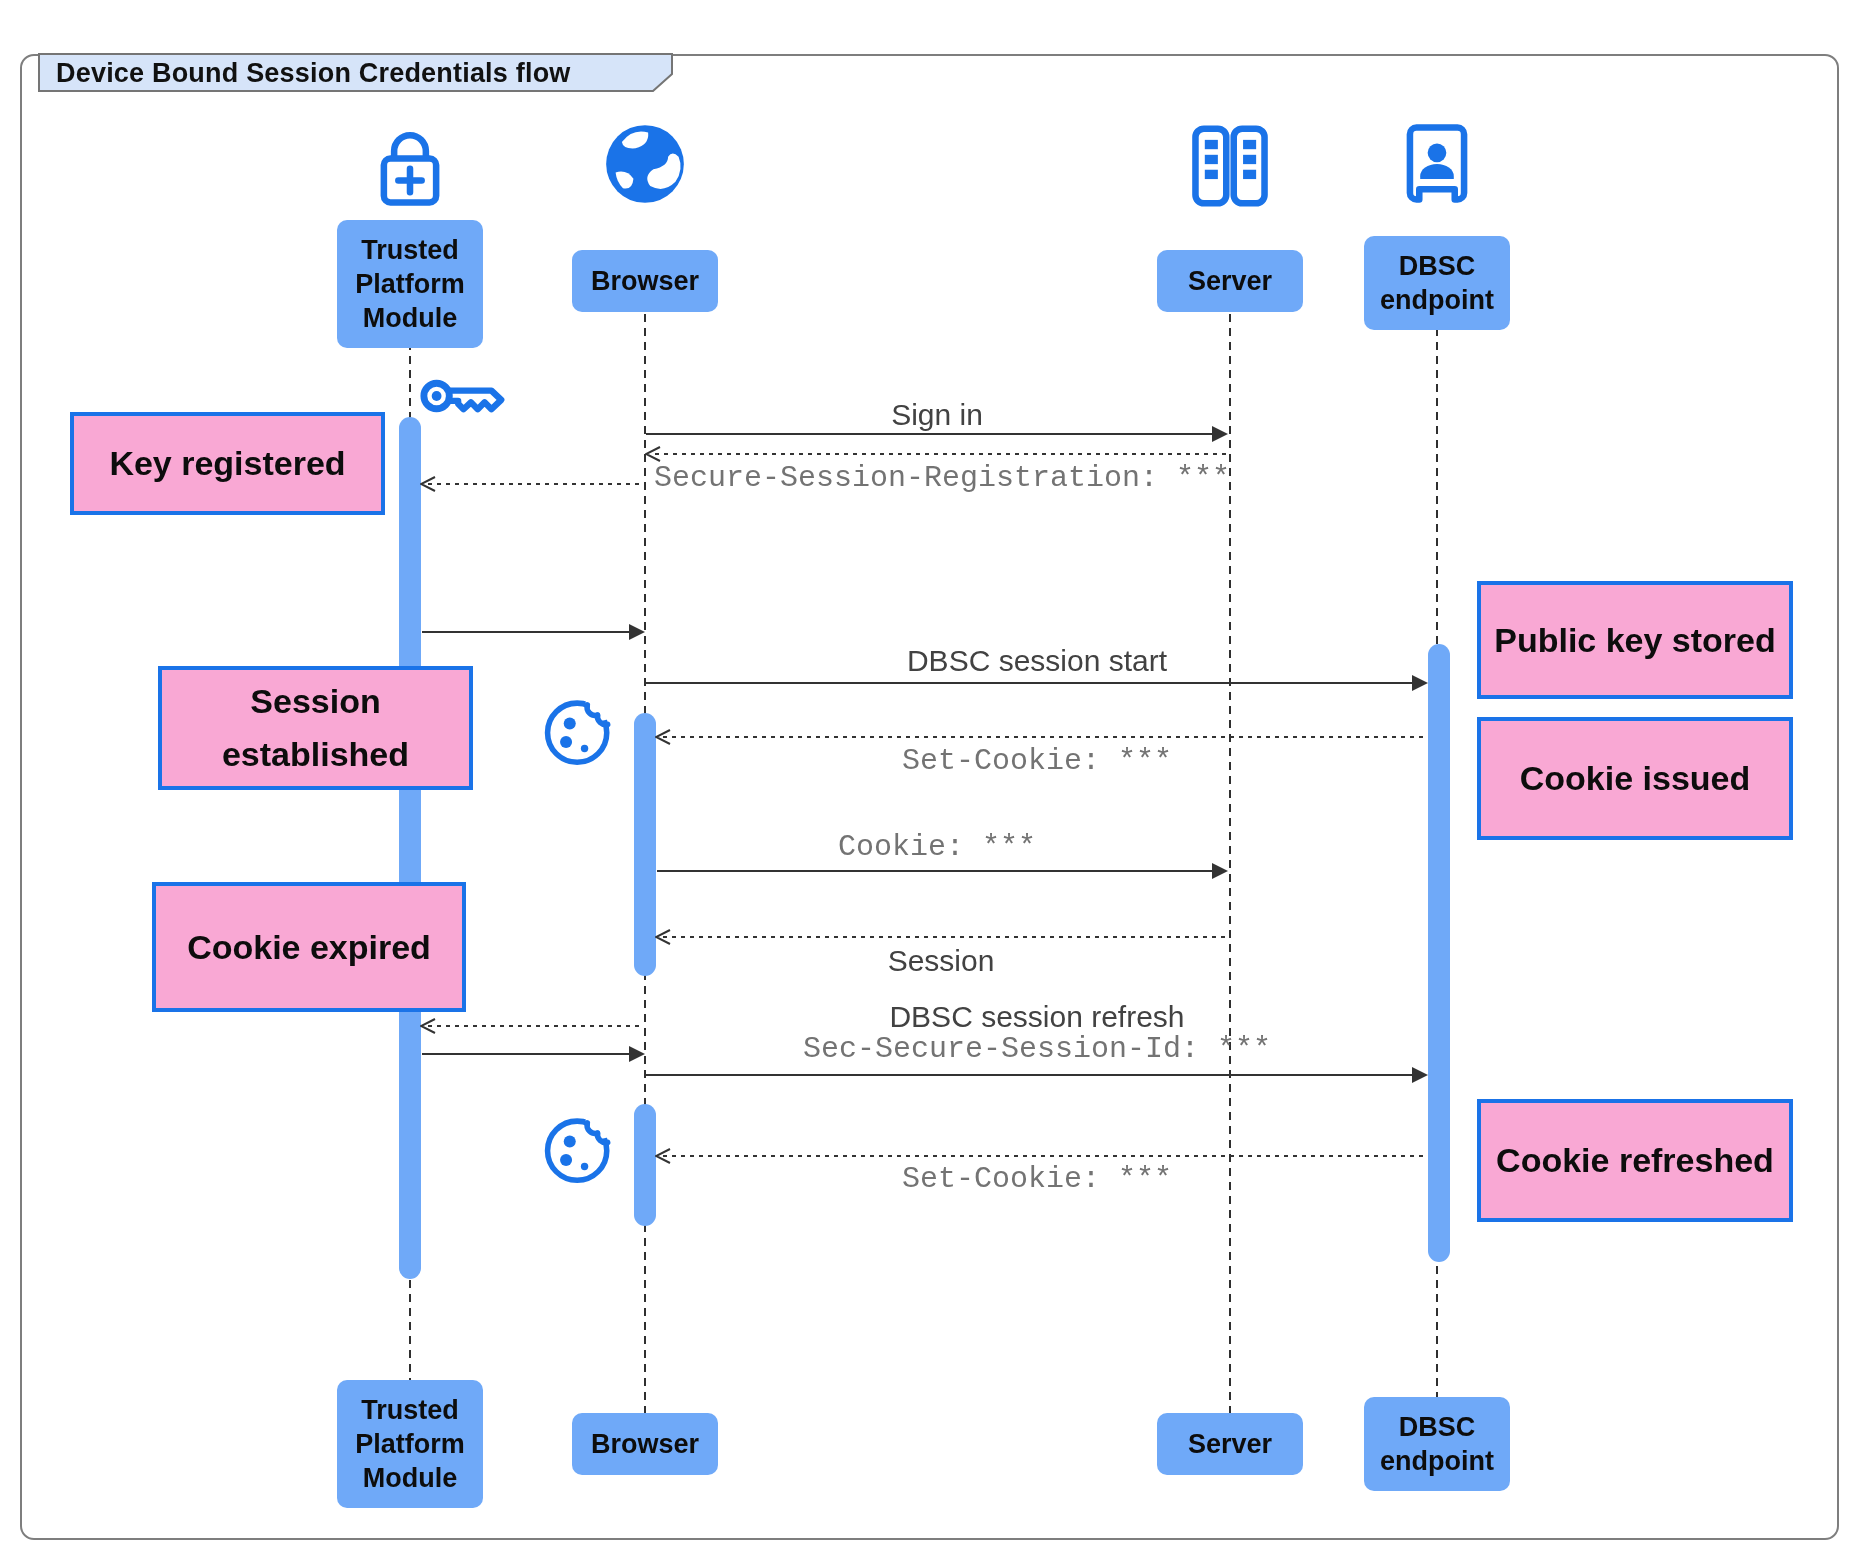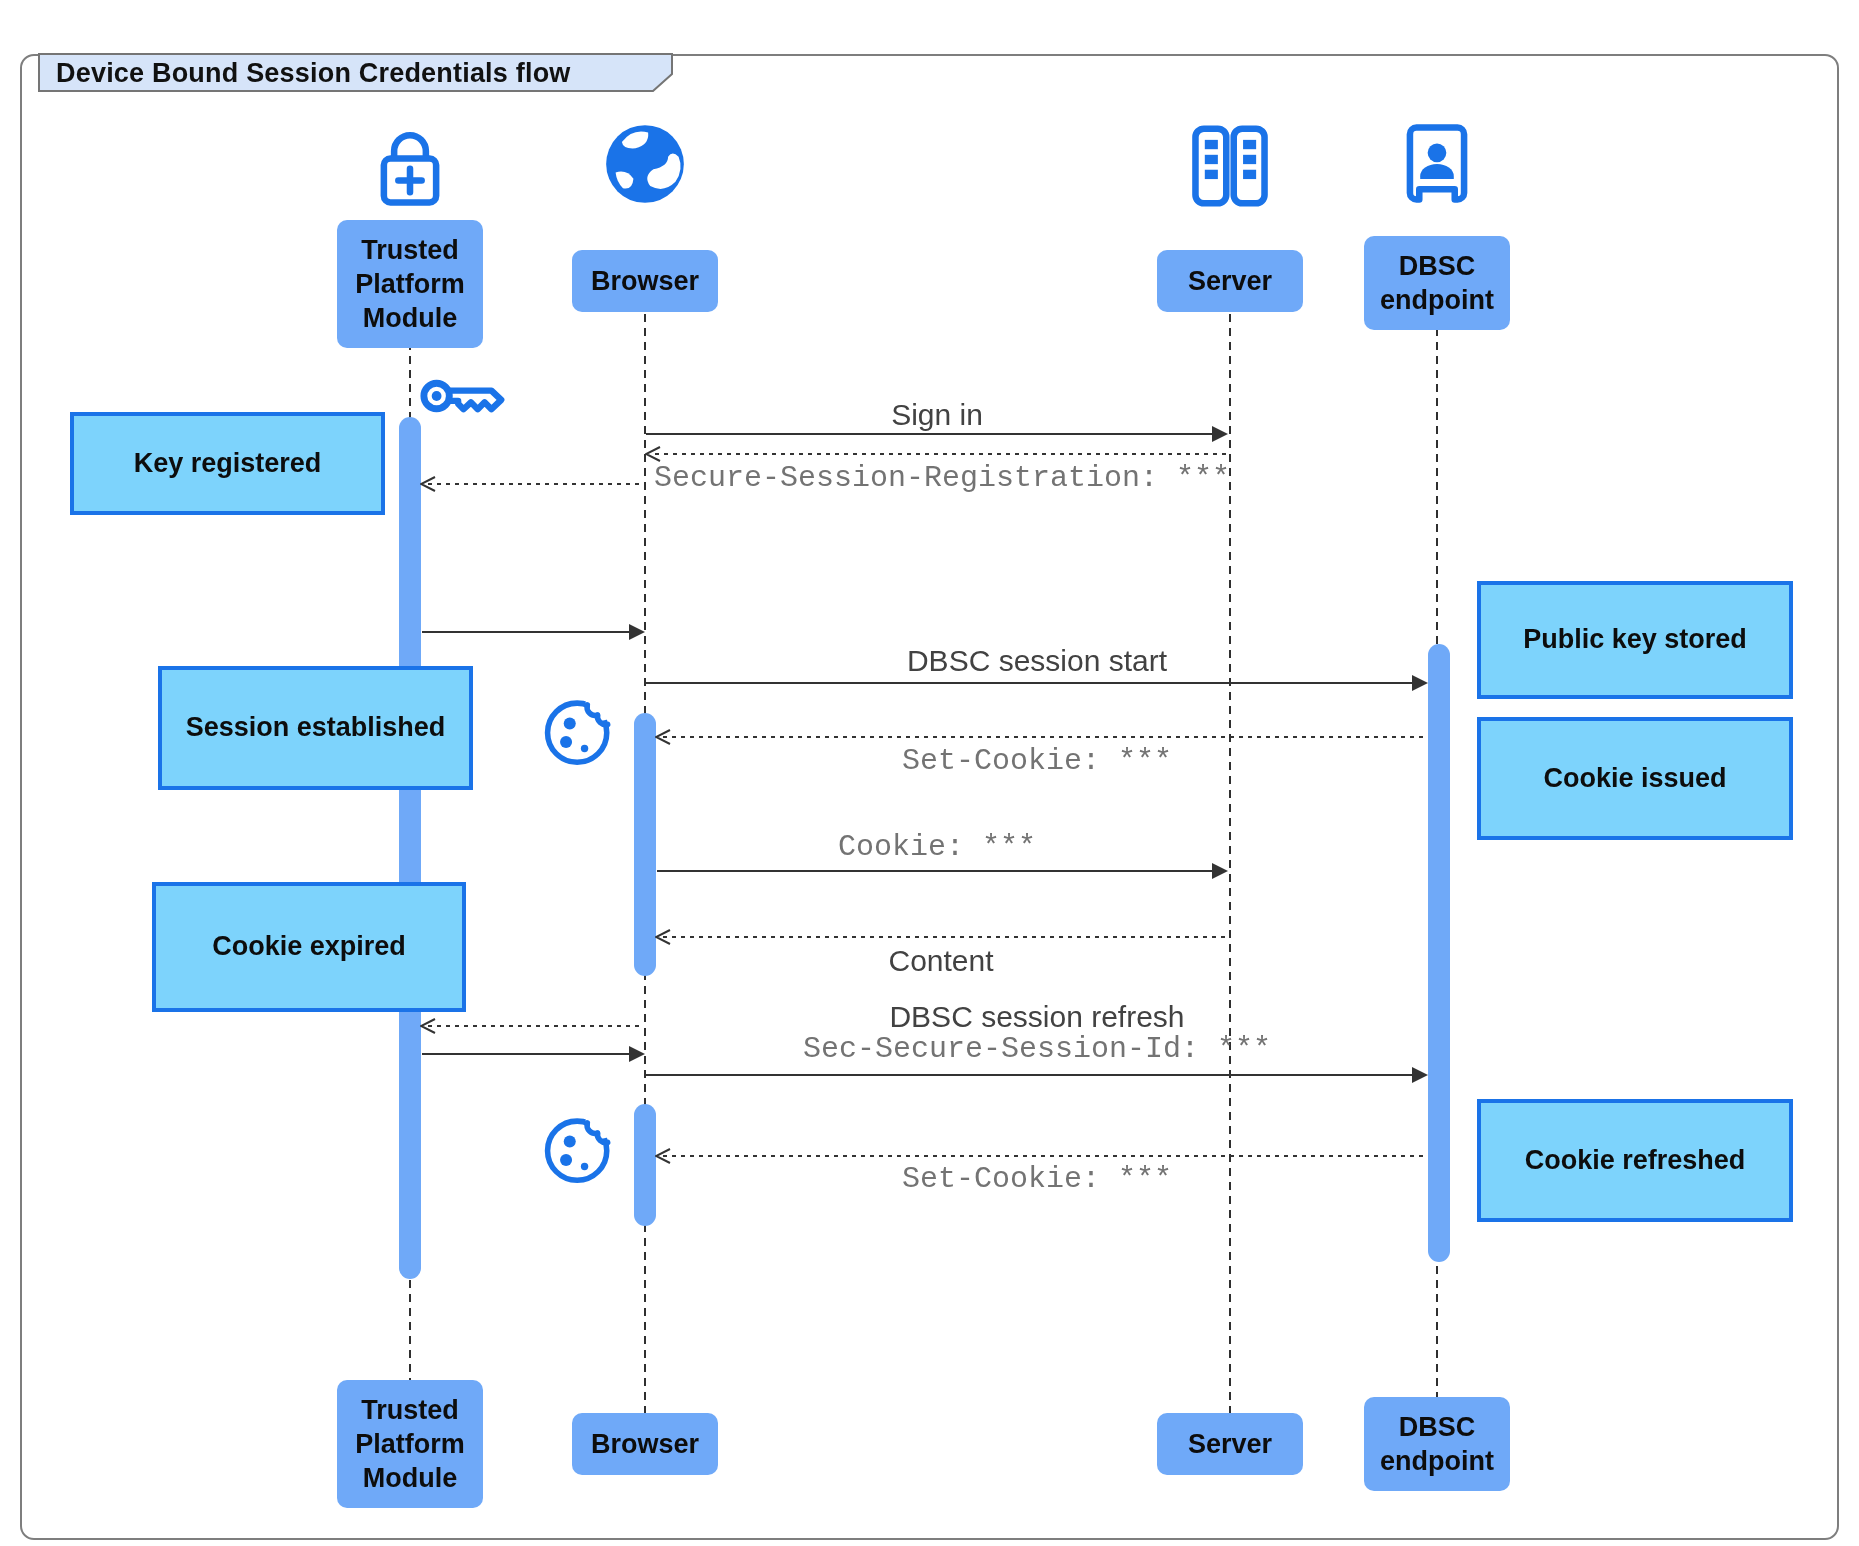--- a/index.html
+++ b/index.html
@@ -9,23 +9,23 @@
          border:2.5px solid #7e7e7e;border-radius:14px;background:#fff;}
   .title-tab{position:absolute;left:38px;top:39px;width:636px;height:40px;}
   .title-text{position:absolute;left:56px;top:44px;font-size:27px;font-weight:bold;color:#111;
               letter-spacing:.2px;white-space:nowrap;}
   .lifeline{position:absolute;width:2px;top:300px;height:1130px;
             background:repeating-linear-gradient(to bottom,#2f2f2f 0 8px,transparent 8px 14px);}
   .bar{position:absolute;width:22px;background:#6FA9F8;border-radius:11px;z-index:2;}
   .alabel{position:absolute;background:#6FA9F8;border-radius:10px;z-index:3;
           display:flex;flex-direction:column;align-items:center;justify-content:center;
           font-size:27px;font-weight:bold;color:#0d0d0d;line-height:1.26;text-align:center;}
-  .note{position:absolute;background:#7dd3fc;border:4px solid #1a73e8;z-index:4;
+  .note{position:absolute;background:#f9a8d4;border:4px solid #1a73e8;z-index:4;
         display:flex;flex-direction:column;align-items:center;justify-content:center;
-        font-size:27px;font-weight:bold;color:#0d0d0d;line-height:1.55;text-align:center;}
+        font-size:34px;font-weight:bold;color:#0d0d0d;line-height:1.55;text-align:center;}
   .mline{position:absolute;height:2px;background:#333;z-index:5;}
   .mdash{position:absolute;height:2px;z-index:5;
          background:repeating-linear-gradient(to right,#333 0 4px,transparent 4px 9px);}
   .head{position:absolute;width:0;height:0;border-top:8px solid transparent;
         border-bottom:8px solid transparent;border-left:16px solid #333;z-index:5;}
   .ohead{position:absolute;z-index:5;}
   .mtext{position:absolute;transform:translateX(-50%);font-size:30px;color:#424242;
          white-space:nowrap;z-index:6;}
   .mono{font-family:"Liberation Mono","DejaVu Sans Mono",monospace;color:#737373;}
   .icon{position:absolute;z-index:3;}
@@ -167,21 +167,21 @@
   </div>
 
   <div class="mtext mono" style="left:937px;top:816px;">Cookie: ***</div>
   <div class="mline" style="left:657px;top:856px;width:555px;"></div>
   <div class="head" style="left:1212px;top:849px;"></div>
 
   <div class="mdash" style="left:663px;top:922px;width:567px;"></div>
   <svg class="ohead" style="left:655px;top:915px;" width="16" height="16">
       <path d="M15,1 L1,8 L15,15" fill="none" stroke="#333" stroke-width="2"></path>
     </svg>
-  <div class="mtext" style="left:941px;top:930px;">Content</div>
+  <div class="mtext" style="left:941px;top:930px;">Session</div>
 
   <div class="note" style="left:152px;top:868px;width:306px;height:122px;justify-content:center;">
     <span>Cookie expired</span>
   </div>
 
   <div class="mdash" style="left:428px;top:1011px;width:216px;"></div>
   <svg class="ohead" style="left:420px;top:1004px;" width="16" height="16">
       <path d="M15,1 L1,8 L15,15" fill="none" stroke="#333" stroke-width="2"></path>
     </svg>
 

